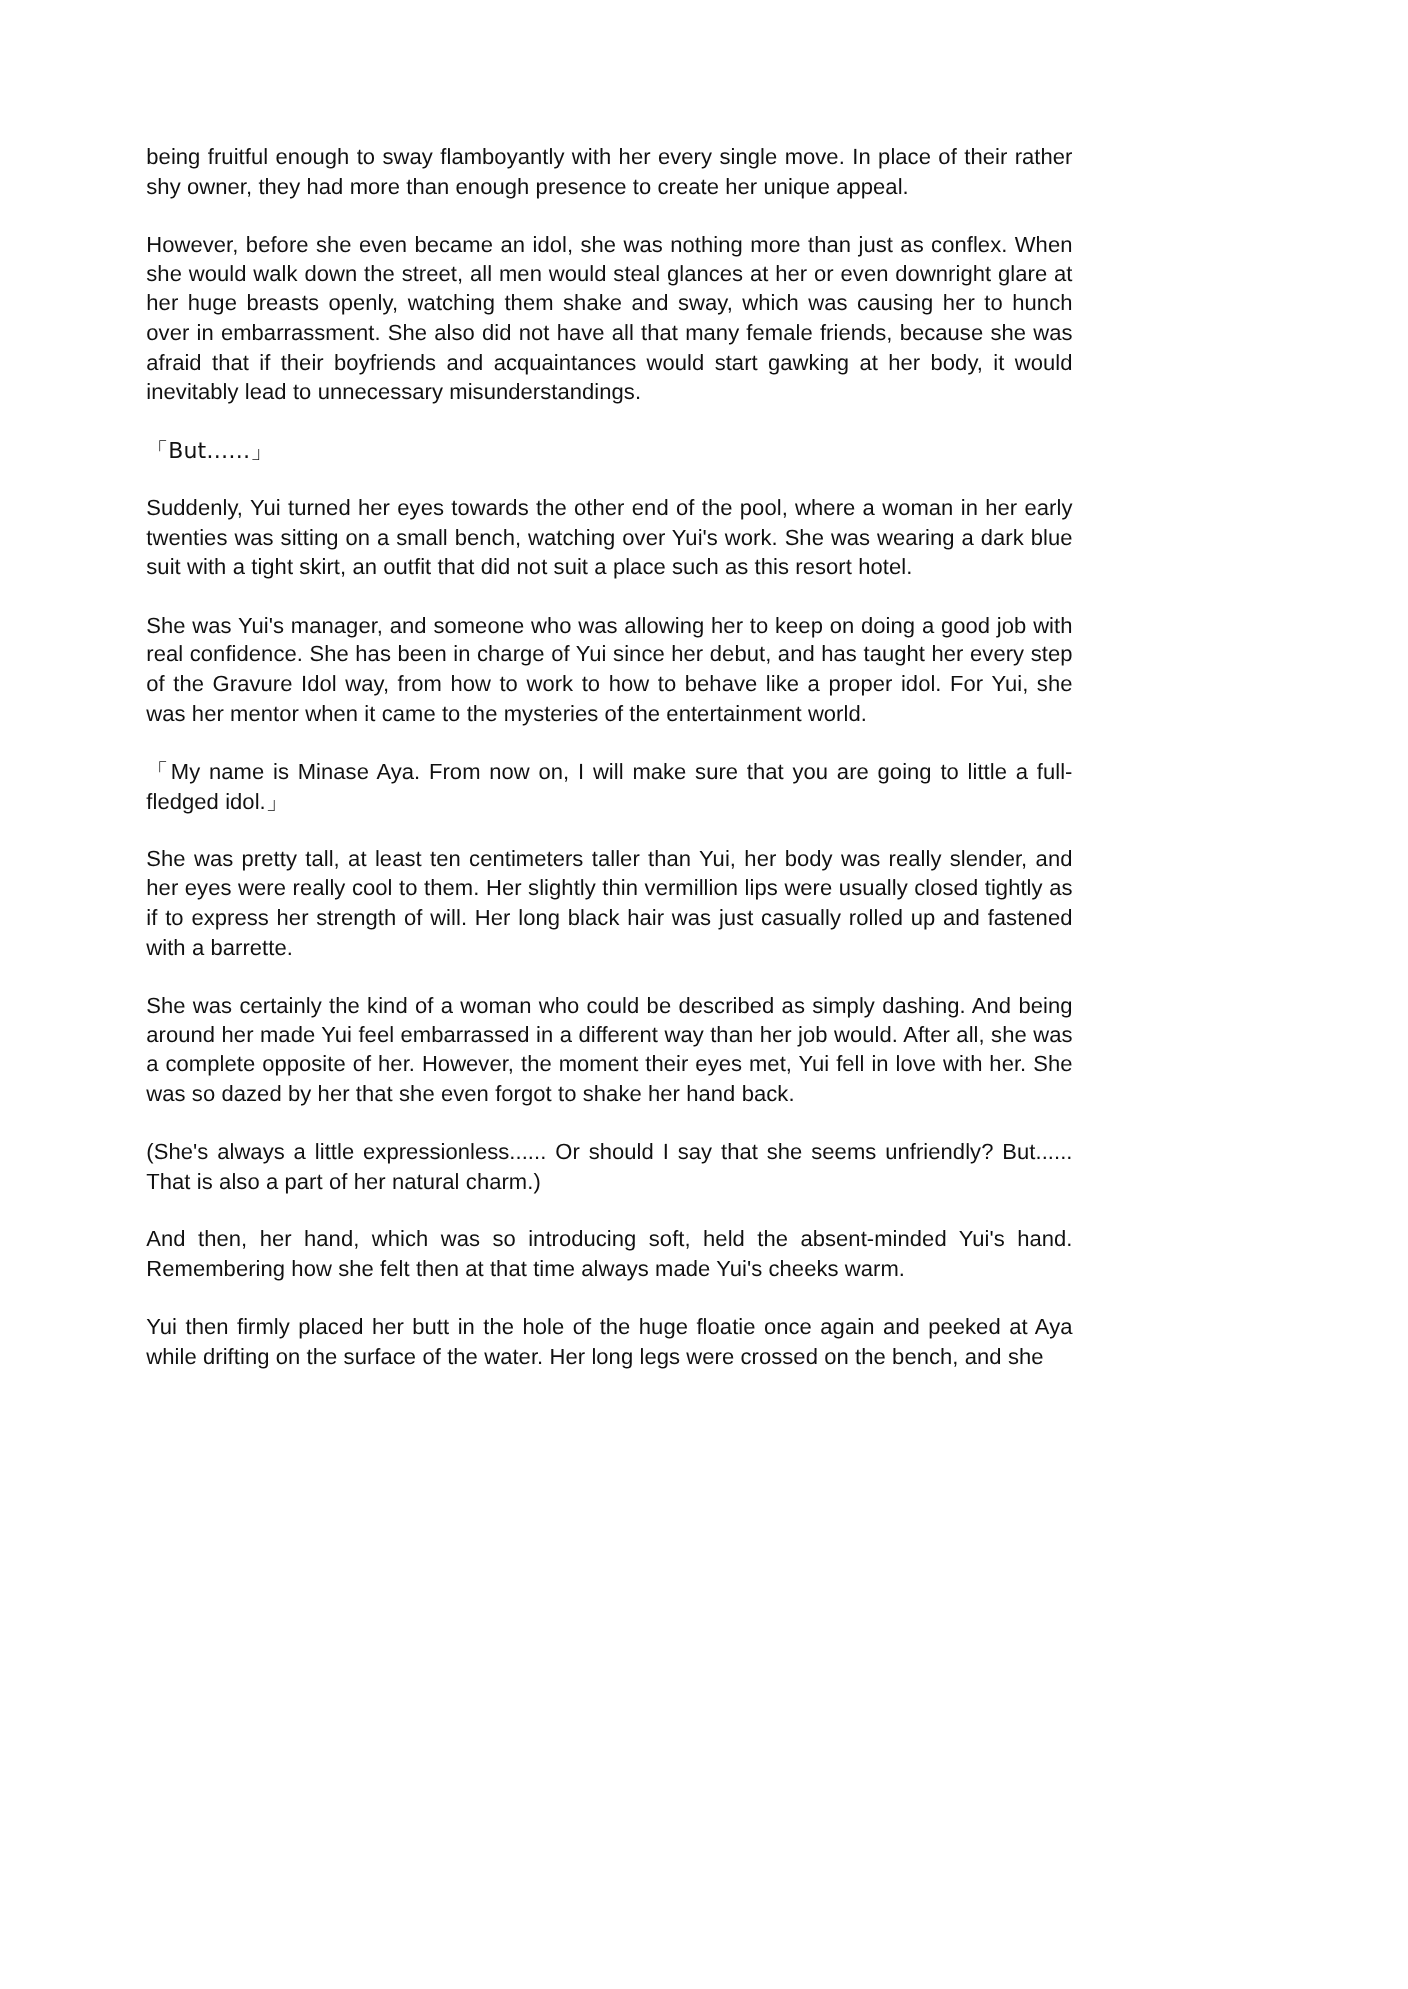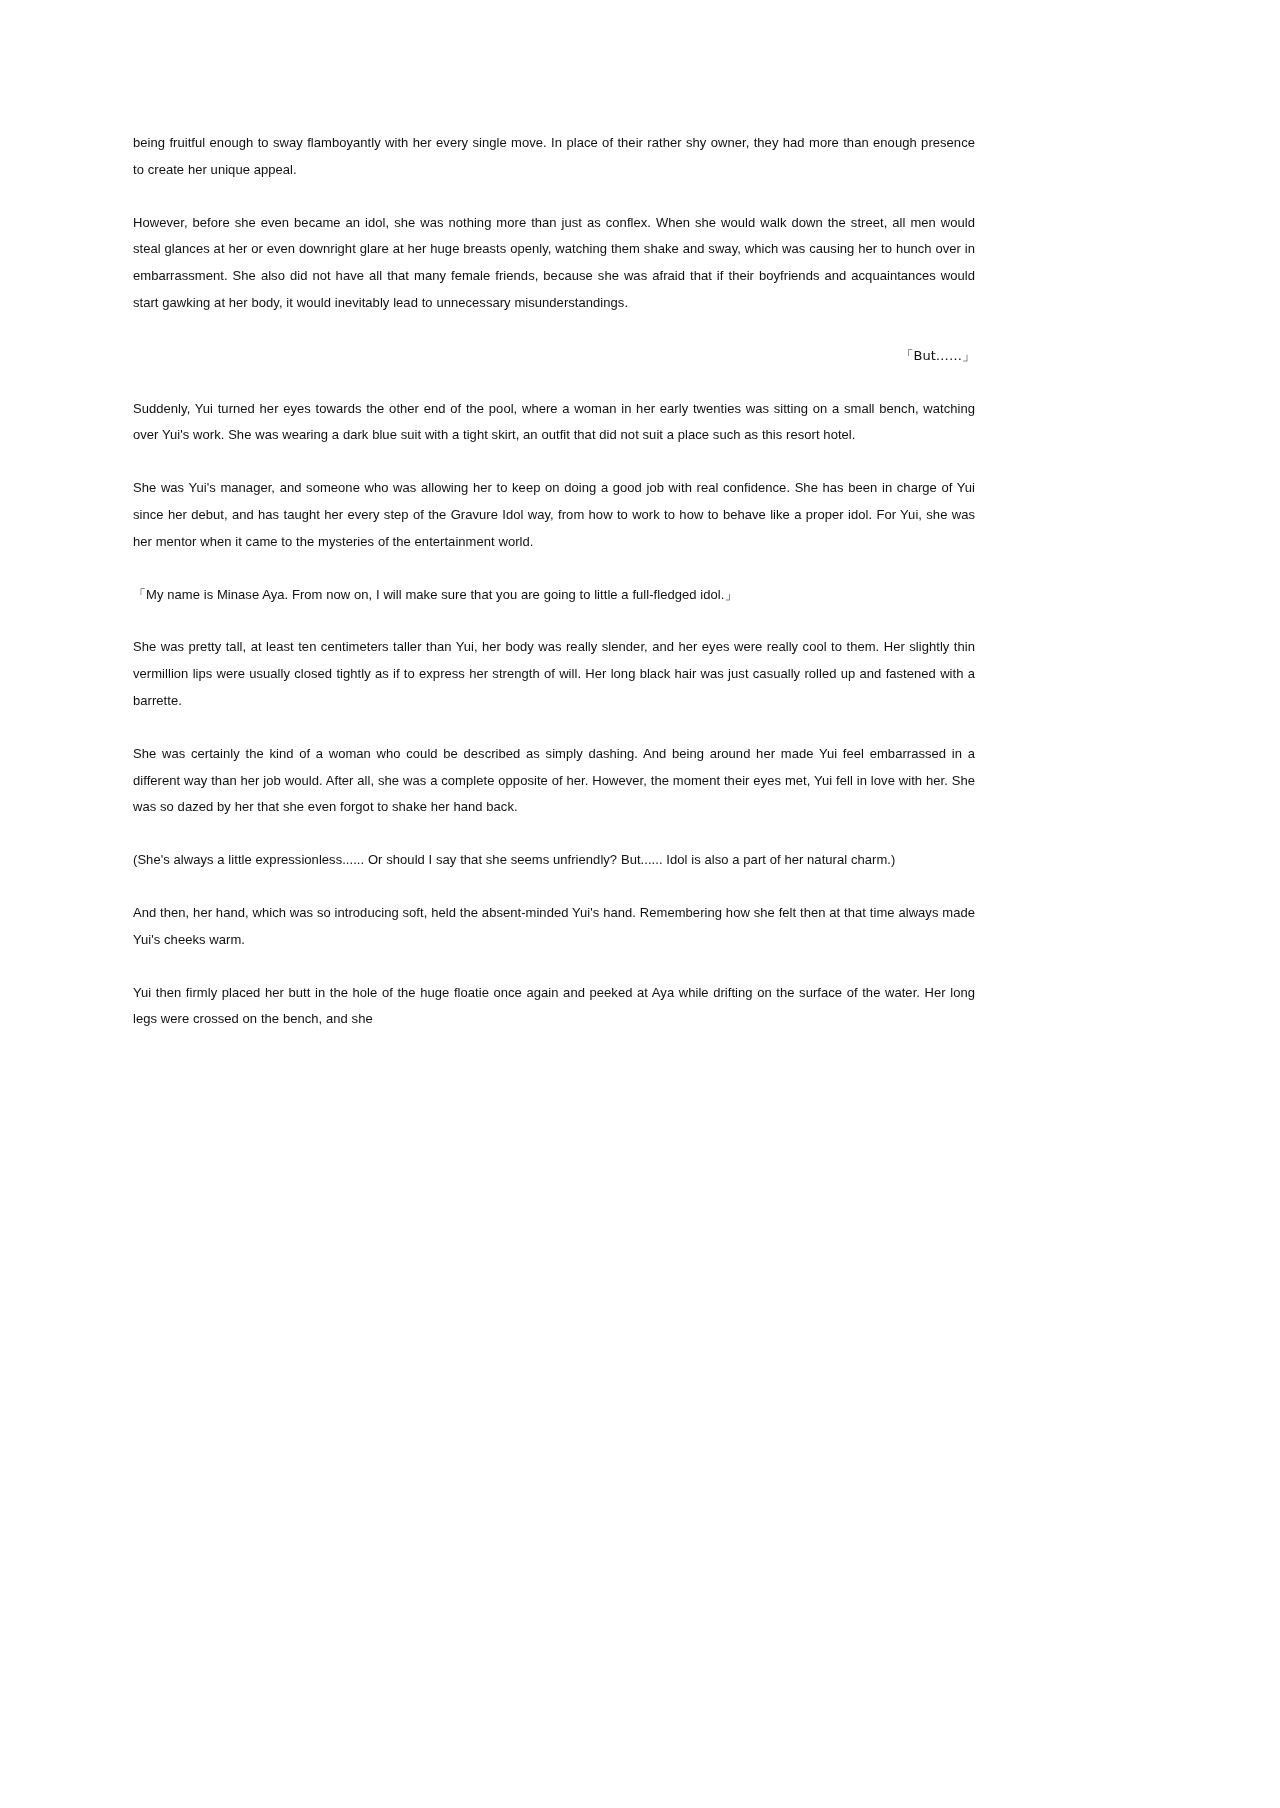--- a/index.html
+++ b/index.html
@@ -24,38 +24,38 @@
     box-sizing: border-box;
     padding: 130px 305px 0 133px;
   }
 
   .doc-body {
     width: 842px;
   }
 
   p.para {
     margin: 0 0 26px 0;
-    font-size: 13px;
+    font-size: 20px;
     line-height: 26.8px;
     text-align: justify;
     text-justify: inter-word;
     letter-spacing: 0.05px;
     word-spacing: 0.1px;
     color: #111111;
     hyphens: none;
   }
 
   
   p.para.gap-after {
     margin-bottom: 78px;
   }
 
   
   p.para.short {
-    text-align: right;
+    text-align: left;
   }
 
   .quote-bracket {
     font-family: "DejaVu Sans", sans-serif;
     font-size: 17.6px;
   }
 </style>
 </head>
 <body>
 
@@ -72,20 +72,20 @@
 
     <p class="para">She was Yui's manager, and someone who was allowing her to keep on doing a good job with real confidence. She has been in charge of Yui since her debut, and has taught her every step of the Gravure Idol way, from how to work to how to behave like a proper idol. For Yui, she was her mentor when it came to the mysteries of the entertainment world.</p>
 
     <p class="para">「My name is Minase Aya. From now on, I will make sure that you are going to little a full-fledged idol.」</p>
 
 
     <p class="para">She was pretty tall, at least ten centimeters taller than Yui, her body was really slender, and her eyes were really cool to them. Her slightly thin vermillion lips were usually closed tightly as if to express her strength of will. Her long black hair was just casually rolled up and fastened with a barrette.</p>
 
     <p class="para">She was certainly the kind of a woman who could be described as simply dashing. And being around her made Yui feel embarrassed in a different way than her job would. After all, she was a complete opposite of her. However, the moment their eyes met, Yui fell in love with her. She was so dazed by her that she even forgot to shake her hand back.</p>
 
-    <p class="para">(She's always a little expressionless...... Or should I say that she seems unfriendly? But...... Idol is also a part of her natural charm.)</p>
+    <p class="para">(She's always a little expressionless...... Or should I say that she seems unfriendly? But...... That is also a part of her natural charm.)</p>
 
     <p class="para">And then, her hand, which was so introducing soft, held the absent-minded Yui's hand. Remembering how she felt then at that time always made Yui's cheeks warm.</p>
 
     <p class="para">Yui then firmly placed her butt in the hole of the huge floatie once again and peeked at Aya while drifting on the surface of the water. Her long legs were crossed on the bench, and she</p>
 
   </div>
 </div>
 
 </body></html>

